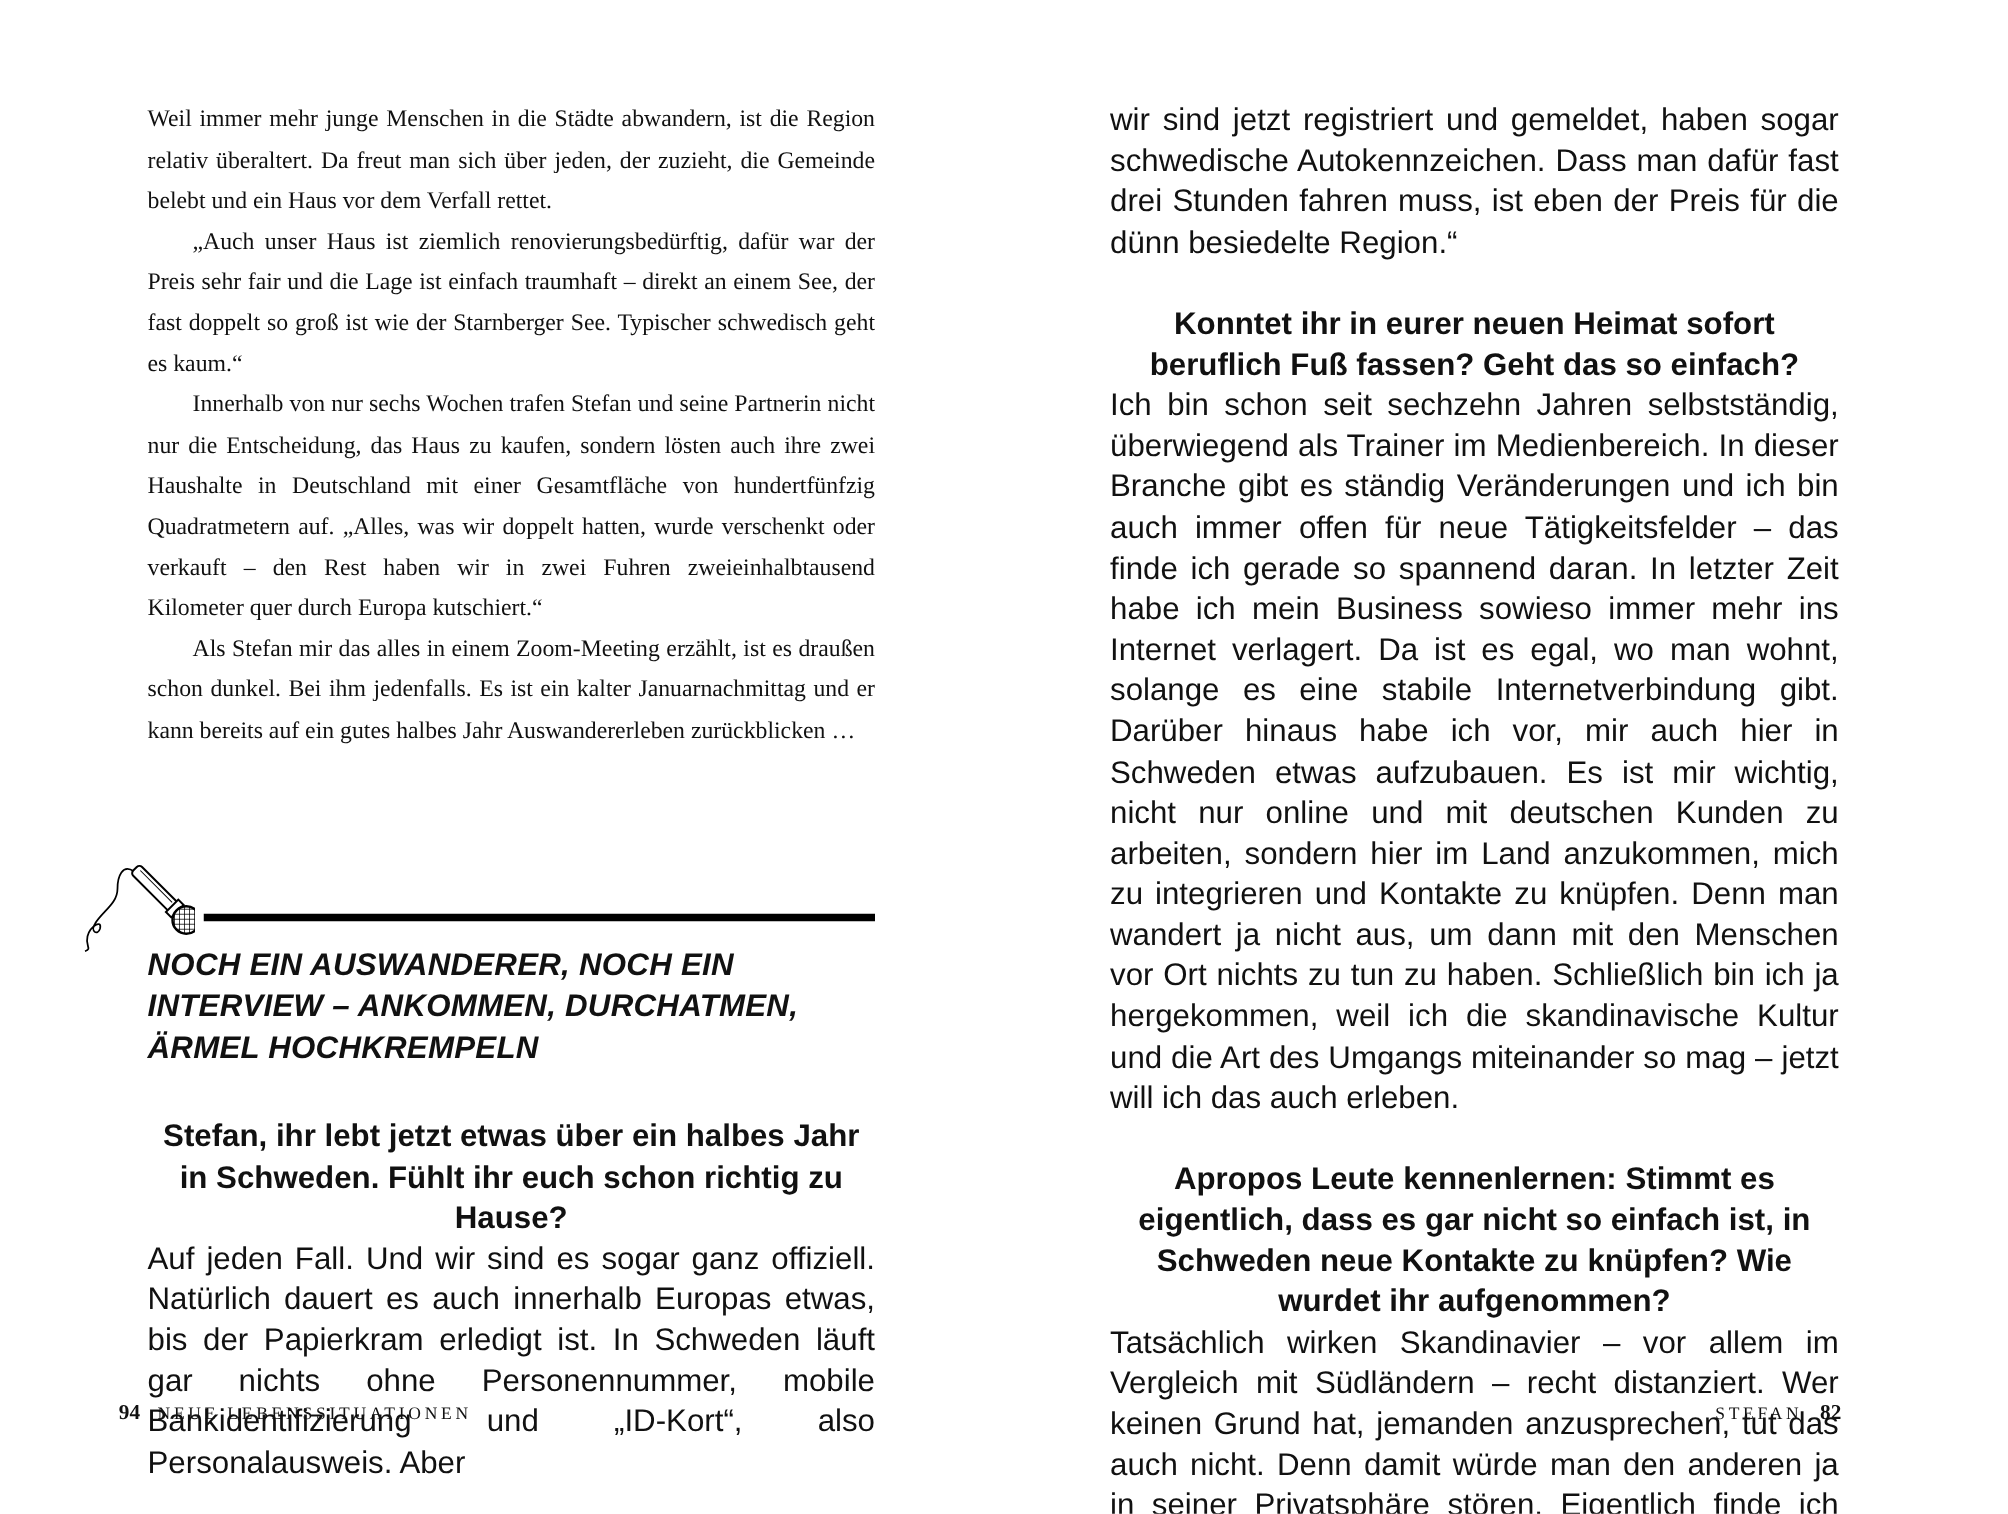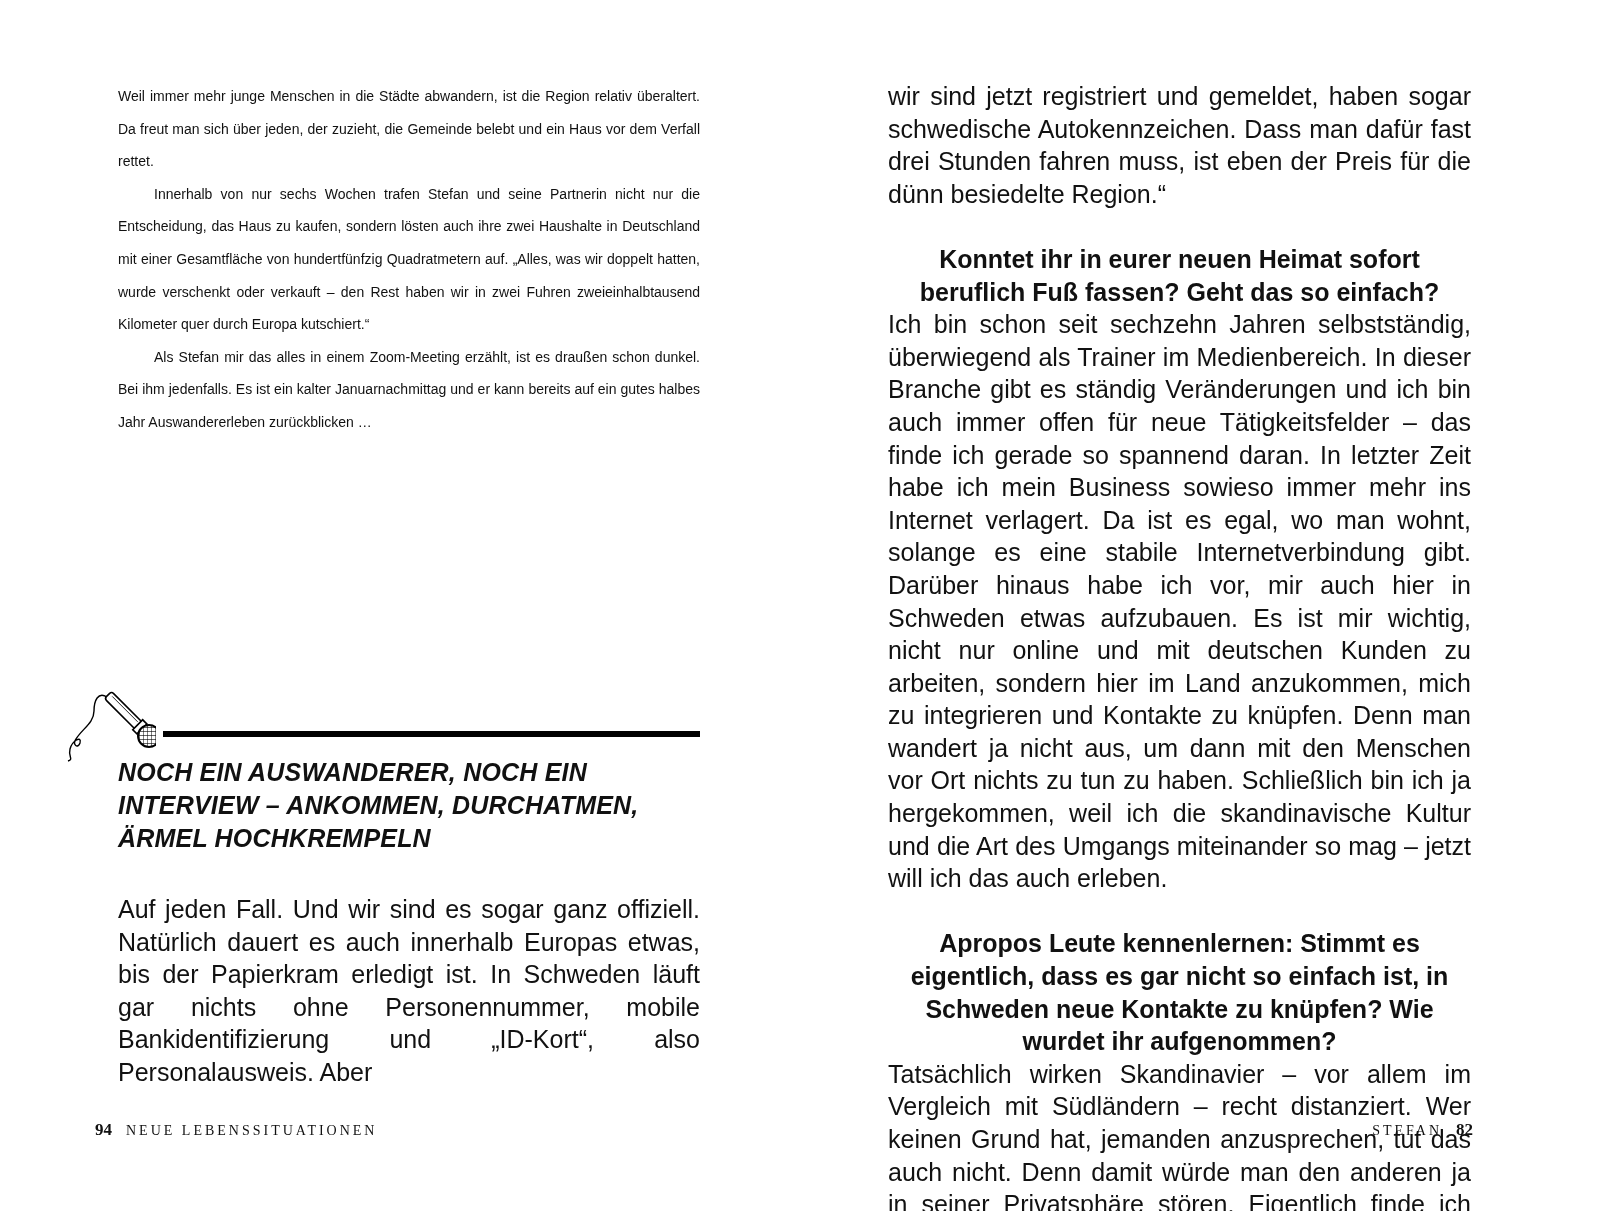--- a/index.html
+++ b/index.html
@@ -3,22 +3,22 @@
   <meta charset="utf-8">
   <style>
     html, body { margin: 0; padding: 0; background: #ffffff; }
     body { width: 1606px; height: 1211px; position: relative; overflow: hidden; color: #111; }
     .page { position: absolute; top: 0; height: 1211px; }
     .page-left { left: 0; width: 803px; }
     .page-right { left: 803px; width: 803px; }
 
     .serif-col {
       position: absolute; left: 118px; top: 80px; width: 582px;
-      font-family: Liberation Sans, sans-serif;
-      font-size: 14px; line-height: 32.6px; text-align: justify;
+      font-family: Liberation Serif, serif;
+      font-size: 19px; line-height: 32.6px; text-align: justify;
     }
     .serif-col p { margin: 0; }
     .serif-col p.indent { text-indent: 36px; }
 
     .mic { position: absolute; left: 64px; top: 683px; width: 92px; height: 80px; }
     .rule { position: absolute; left: 163px; top: 731px; width: 537px; height: 6px; background: #000; }
 
     .section-title {
       position: absolute; left: 118px; top: 756px; width: 582px;
       font-family: "Liberation Sans", "DejaVu Sans", sans-serif;
@@ -48,20 +48,21 @@
     .footer .run { font-size: 14px; letter-spacing: 3px; text-transform: uppercase; }
     .footer-left { left: 95px; }
     .footer-right { right: 133px; }
   </style>
 </head>
 <body>
 
 <div class="page page-left">
   <div class="serif-col">
     <p>Weil immer mehr junge Menschen in die Städte abwandern, ist die Region relativ überaltert. Da freut man sich über jeden, der zuzieht, die Gemeinde belebt und ein Haus vor dem Verfall rettet.</p>
+    <p class="indent">„Auch unser Haus ist ziemlich renovierungsbedürftig, dafür war der Preis sehr fair und die Lage ist einfach traumhaft – direkt an einem See, der fast doppelt so groß ist wie der Starnberger See. Typischer schwedisch geht es kaum.“</p>
     <p class="indent">Innerhalb von nur sechs Wochen trafen Stefan und seine Partnerin nicht nur die Entscheidung, das Haus zu kaufen, sondern lösten auch ihre zwei Haushalte in Deutschland mit einer Gesamtfläche von hundertfünfzig Quadratmetern auf. „Alles, was wir doppelt hatten, wurde verschenkt oder verkauft – den Rest haben wir in zwei Fuhren zweieinhalbtausend Kilometer quer durch Europa kutschiert.“</p>
     <p class="indent">Als Stefan mir das alles in einem Zoom-Meeting erzählt, ist es draußen schon dunkel. Bei ihm jedenfalls. Es ist ein kalter Januarnachmittag und er kann bereits auf ein gutes halbes Jahr Auswandererleben zurückblicken …</p>
   </div>
 
   <svg class="mic" viewBox="0 0 92 80">
     <defs>
       <pattern id="mesh" width="4" height="4" patternUnits="userSpaceOnUse" patternTransform="rotate(45)">
         <rect width="4" height="4" fill="#fff"></rect>
         <path d="M0 0 L0 4 M0 0 L4 0" stroke="#000" stroke-width="1.2"></path>
       </pattern>
@@ -72,20 +73,21 @@
       <line x1="4" y1="-2" x2="40" y2="-2" stroke="#000" stroke-width="0.8"></line>
       <rect x="42" y="-7" width="6" height="14" fill="#fff" stroke="#000" stroke-width="1.6"></rect>
       <circle cx="58" cy="0" r="11" fill="url(#mesh)" stroke="#000" stroke-width="2"></circle>
     </g>
   </svg>
   <div class="rule"></div>
 
   <h2 class="section-title">Noch ein Auswanderer, noch ein Interview – ankommen, durchatmen, Ärmel hochkrempeln</h2>
 
   <div class="sans-col left-interview">
+    <p class="q">Stefan, ihr lebt jetzt etwas über ein halbes Jahr in Schweden. Fühlt ihr euch schon richtig zu Hause?</p>
     <p>Auf jeden Fall. Und wir sind es sogar ganz offiziell. Natürlich dauert es auch innerhalb Europas etwas, bis der Papierkram erledigt ist. In Schweden läuft gar nichts ohne Personennummer, mobile Bankidentifizierung und „ID-Kort“, also Personalausweis. Aber</p>
   </div>
 
   <div class="footer footer-left">
     <span class="num">94</span>
     <span class="run">Neue Lebenssituationen</span>
   </div>
 </div>
 
 <div class="page page-right">

